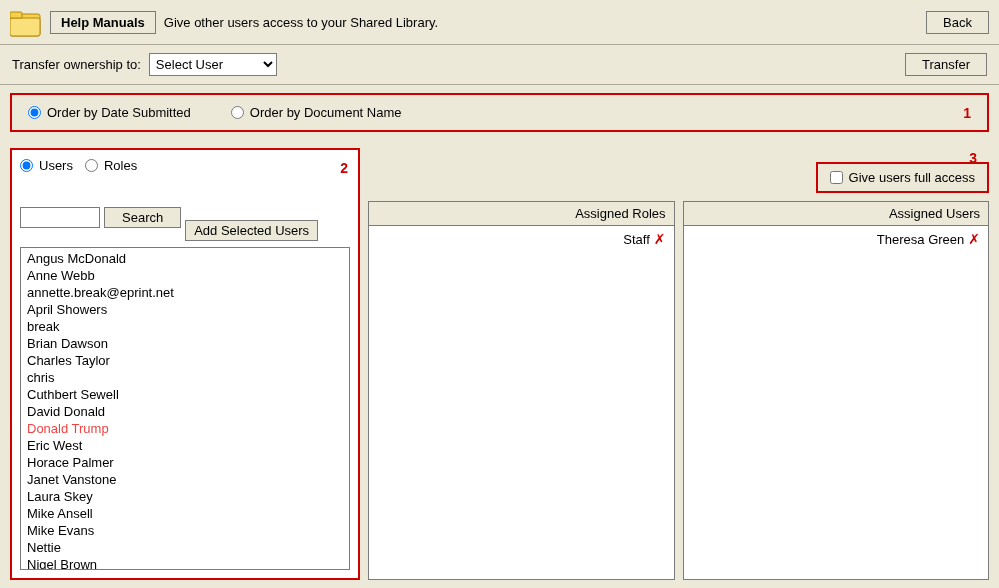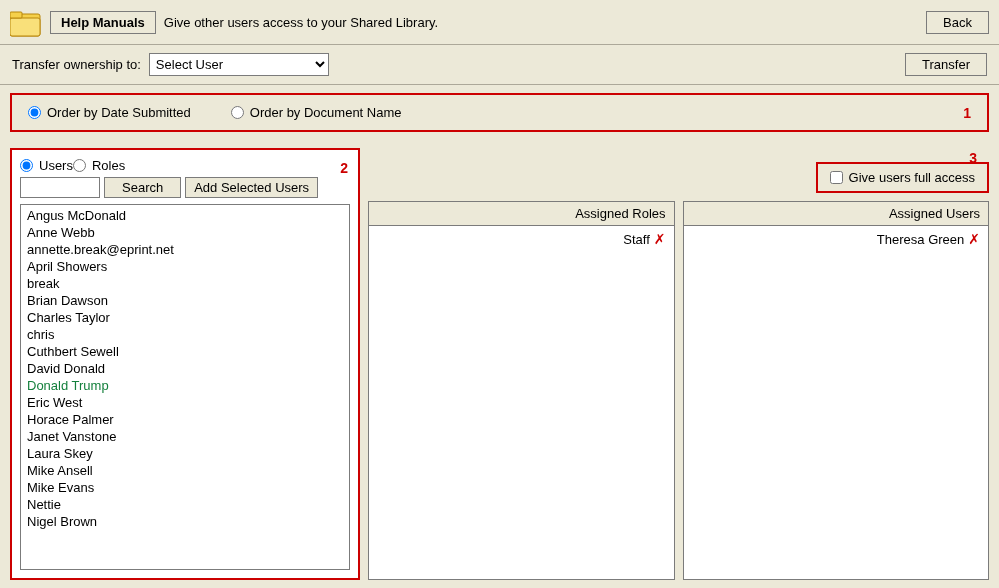--- a/index.html
+++ b/index.html
@@ -53,21 +53,21 @@
       align-items: center;
       padding: 8px 12px;
       gap: 8px;
       background: #ece9d8;
       border-bottom: 1px solid #aca899;
     }
     .transfer-label {
       font-size: 13px;
     }
     .transfer-select {
-      width: 180px;
+      width: 128px;
       font-size: 13px;
       padding: 2px;
       border: 1px solid #7b7b7b;
       background: #fff;
     }
     .transfer-btn {
       margin-left: auto;
       background: #ece9d8;
       border: 1px solid #7b7b7b;
       padding: 3px 16px;
@@ -121,21 +121,22 @@
       position: absolute;
       right: 10px;
       top: 10px;
       color: #cc0000;
       font-weight: bold;
       font-size: 14px;
     }
     .radio-row {
       display: flex;
       align-items: center;
-      margin-bottom: 4px;
+      gap: 12px;
+      margin-bottom: 20px;
     }
     .search-row {
       display: flex;
       align-items: center;
       gap: 4px;
       margin-bottom: 6px;
     }
     .search-input {
       border: 1px solid #7b7b7b;
       width: 80px;
@@ -148,20 +149,21 @@
       padding: 2px 17px;
       font-size: 13px;
       cursor: pointer;
     }
     .add-selected-btn {
       background: #ece9d8;
       border: 1px solid #7b7b7b;
       padding: 2px 8px;
       font-size: 13px;
       cursor: pointer;
+      margin-top: 27px;
     }
     .user-list {
       flex: 1;
       overflow-y: scroll;
       border: 1px solid #7b7b7b;
       background: #fff;
       padding: 2px 4px;
     }
     .user-list-item {
       padding: 1px 2px;
@@ -310,21 +312,21 @@
           <div class="user-list-item">Angus McDonald</div>
           <div class="user-list-item">Anne Webb</div>
           <div class="user-list-item">annette.break@eprint.net</div>
           <div class="user-list-item">April Showers</div>
           <div class="user-list-item">break</div>
           <div class="user-list-item">Brian Dawson</div>
           <div class="user-list-item">Charles Taylor</div>
           <div class="user-list-item">chris</div>
           <div class="user-list-item">Cuthbert Sewell</div>
           <div class="user-list-item">David Donald</div>
-          <div class="user-list-item" style="color: #15803d;">Donald Trump</div>
+          <div class="user-list-item" style="color: #ef4444;">Donald Trump</div>
           <div class="user-list-item">Eric West</div>
           <div class="user-list-item">Horace Palmer</div>
           <div class="user-list-item">Janet Vanstone</div>
           <div class="user-list-item">Laura Skey</div>
           <div class="user-list-item">Mike Ansell</div>
           <div class="user-list-item">Mike Evans</div>
           <div class="user-list-item">Nettie</div>
           <div class="user-list-item">Nigel Brown</div>
         </div>
     </div>

